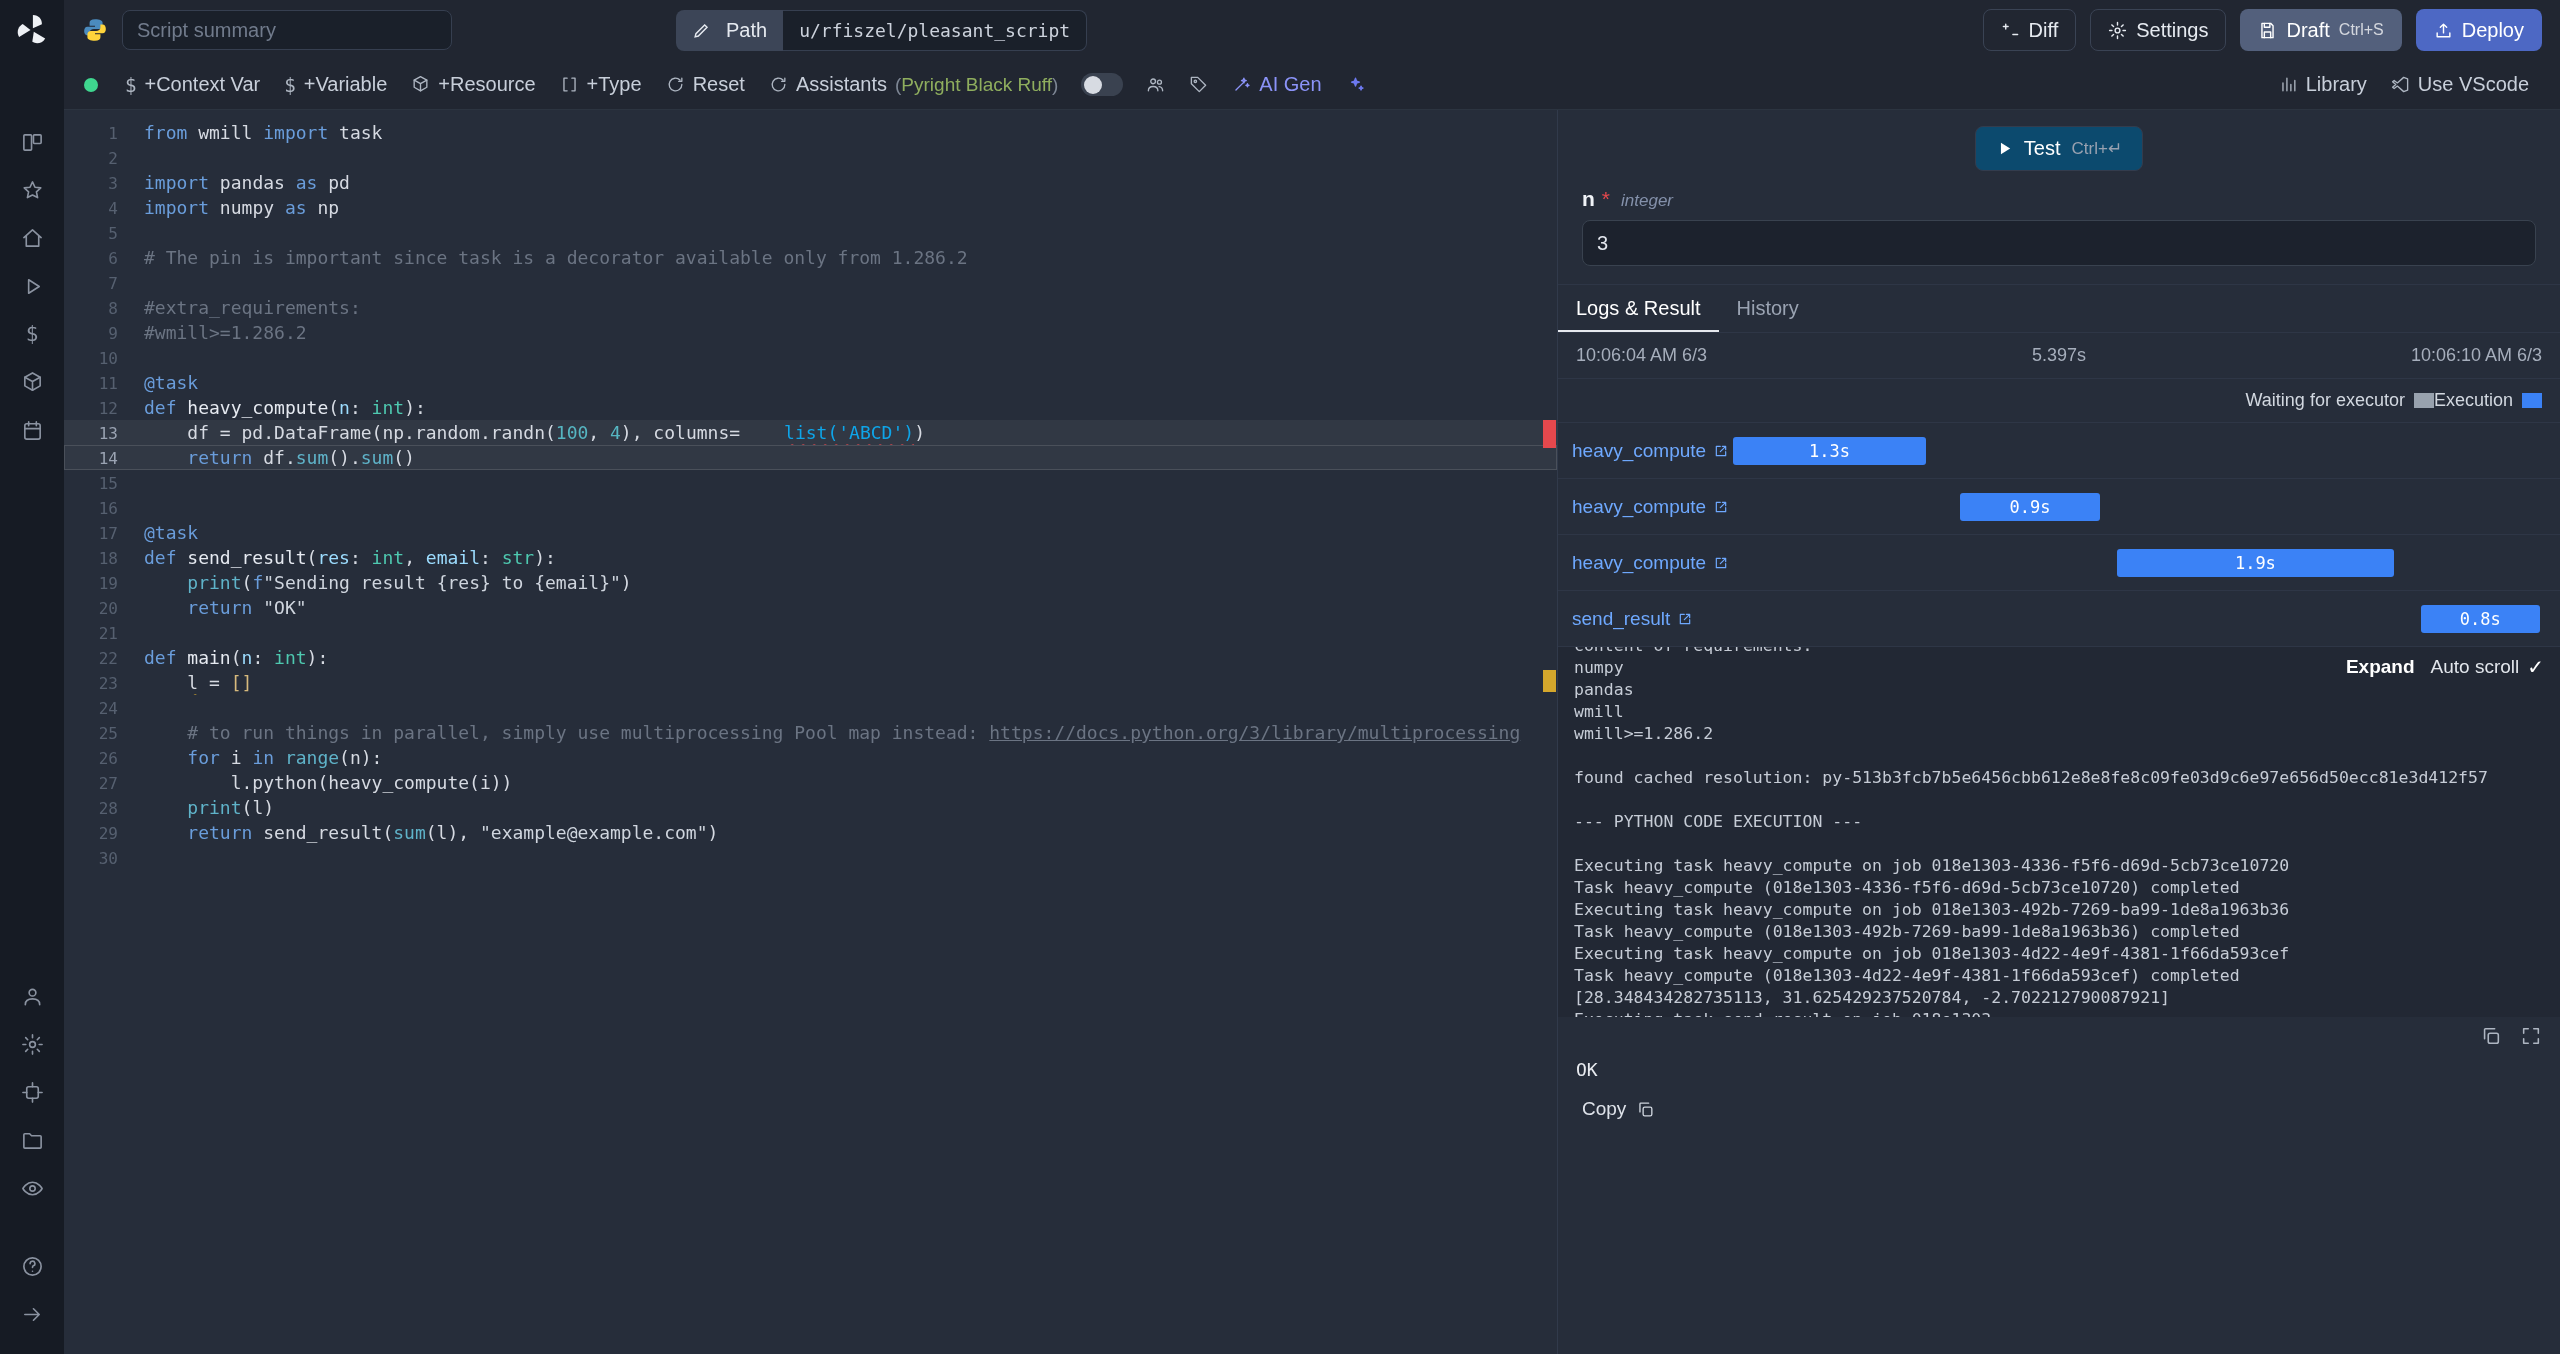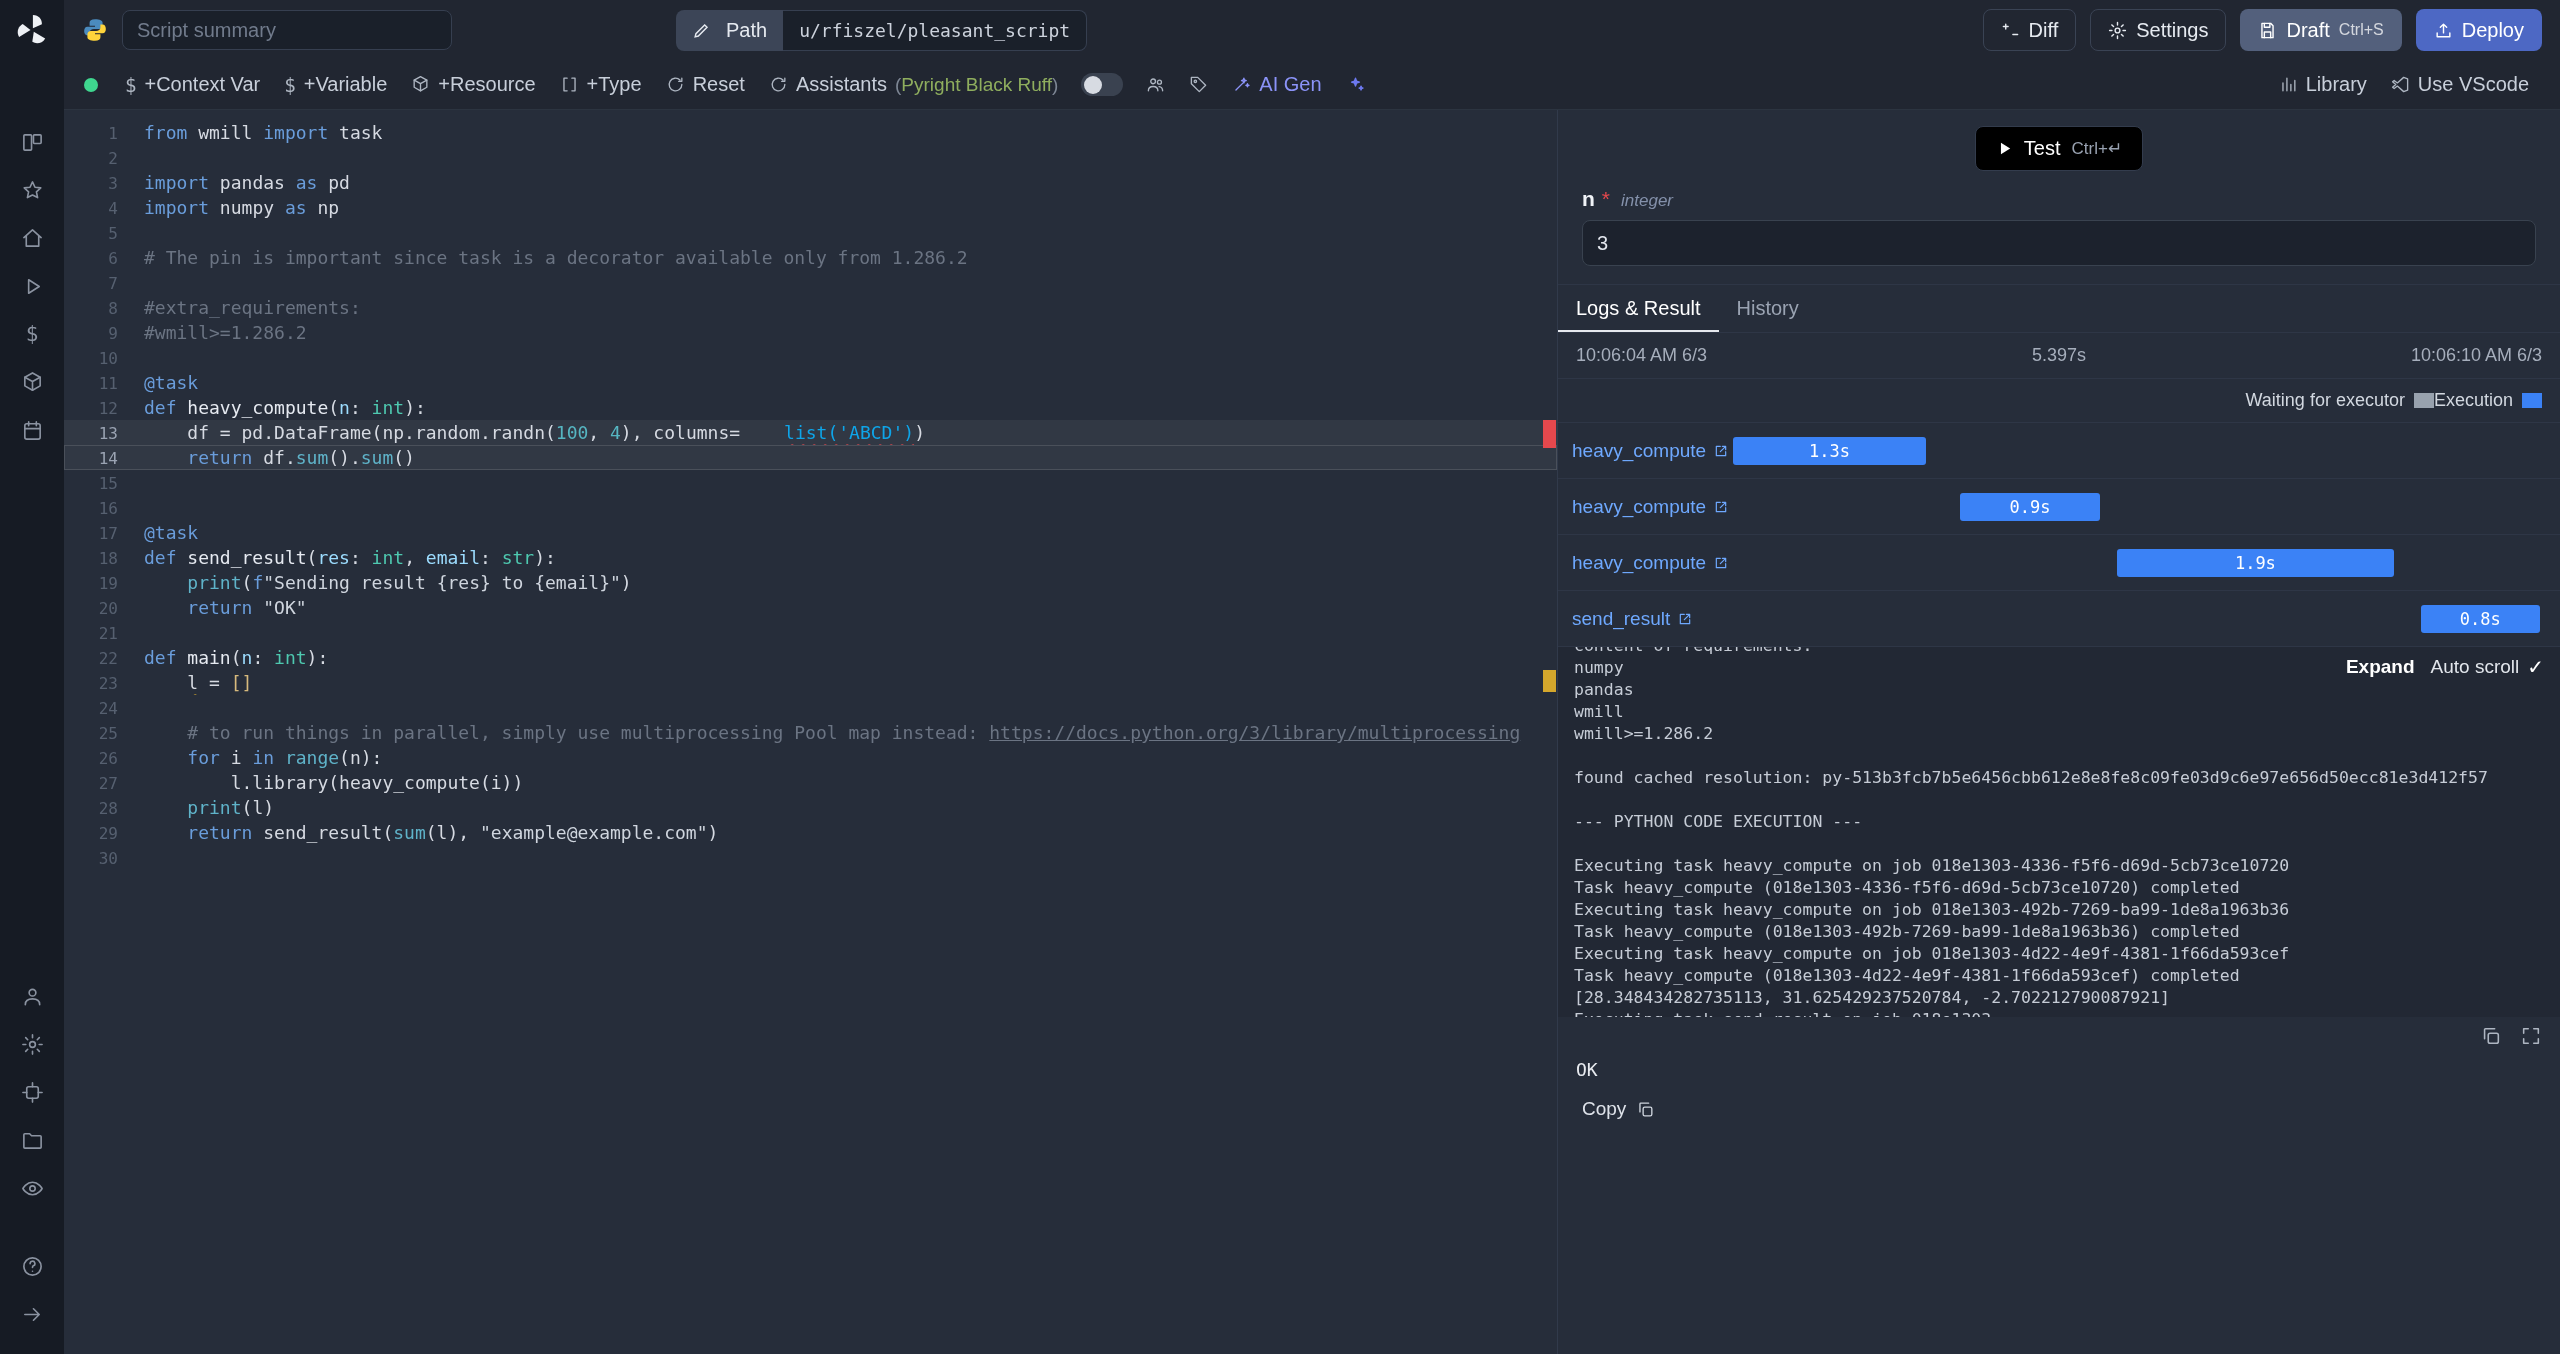--- a/index.html
+++ b/index.html
@@ -84,21 +84,21 @@
   .t-w { color:#d6dae2; text-decoration:underline wavy #d4a72c 1.5px; text-underline-offset:5px; }
   .t-u { color:#6b7483; text-decoration:underline; }
   .marker { position:absolute; right:1px; width:13px; }
   .marker.red { top:310px; height:28px; background:#e5484d; }
   .marker.yellow { top:560px; height:22px; background:#d4a72c; }
 
   
   .panel { width:1003px; flex:none; border-left:1px solid #313a4b; background:#262d3a;
            display:flex; flex-direction:column; overflow:hidden; }
   .panel-top { padding:16px 24px 18px; }
-  .test-btn { margin:0 auto; display:flex; align-items:center; gap:11px; background:#000000;
+  .test-btn { margin:0 auto; display:flex; align-items:center; gap:11px; background:#0c4a6e;
               border:1px solid #333c4d; border-radius:8px; padding:10px 20px; width:fit-content;
               cursor:pointer; font-size:20px; color:#fff; }
   .test-btn svg { width:17px; height:17px; fill:#fff; stroke:none; }
   .test-kbd { color:#98a1b0; font-size:17px; }
   .arg-label { margin-top:16px; display:flex; align-items:baseline; gap:7px; }
   .arg-name { font-weight:bold; font-size:21px; color:#f0f3f7; }
   .arg-req { color:#e5484d; font-size:21px; }
   .arg-type { font-style:italic; font-size:17px; color:#8491ab; margin-left:4px; }
   .arg-input { margin-top:9px; width:100%; height:46px; background:#1c222d; border:1px solid #39424f;
                border-radius:8px; color:#e3e7ee; font-size:20px; padding:0 14px; outline:none; }
@@ -392,21 +392,21 @@
             <div class="cl"><span class="ln">17</span><span class="ct"><span class="t-d">@task</span></span></div>
             <div class="cl"><span class="ln">18</span><span class="ct"><span class="t-k">def</span><span class="t-f"> send_result</span><span class="t-p">(</span><span class="t-m">res</span><span class="t-p">: </span><span class="t-y">int</span><span class="t-p">, </span><span class="t-m">email</span><span class="t-p">: </span><span class="t-y">str</span><span class="t-p">):</span></span></div>
             <div class="cl"><span class="ln">19</span><span class="ct"><span class="t-p">    </span><span class="t-b">print</span><span class="t-p">(</span><span class="t-k">f</span><span class="t-s">"Sending result {res} to {email}"</span><span class="t-p">)</span></span></div>
             <div class="cl"><span class="ln">20</span><span class="ct"><span class="t-k">    return</span><span class="t-p"> </span><span class="t-s">"OK"</span></span></div>
             <div class="cl"><span class="ln">21</span><span class="ct"></span></div>
             <div class="cl"><span class="ln">22</span><span class="ct"><span class="t-k">def</span><span class="t-f"> main</span><span class="t-p">(</span><span class="t-m">n</span><span class="t-p">: </span><span class="t-y">int</span><span class="t-p">):</span></span></div>
             <div class="cl"><span class="ln">23</span><span class="ct"><span class="t-p">    </span><span class="t-w">l</span><span class="t-p"> = </span><span class="t-g">[]</span></span></div>
             <div class="cl"><span class="ln">24</span><span class="ct"></span></div>
             <div class="cl"><span class="ln">25</span><span class="ct"><span class="t-c">    # to run things in parallel, simply use multiprocessing Pool map instead: </span><span class="t-u">https://docs.python.org/3/library/multiprocessing</span></span></div>
             <div class="cl"><span class="ln">26</span><span class="ct"><span class="t-k">    for</span><span class="t-p"> i </span><span class="t-k">in</span><span class="t-p"> </span><span class="t-b">range</span><span class="t-p">(n):</span></span></div>
-            <div class="cl"><span class="ln">27</span><span class="ct"><span class="t-p">        l.library(heavy_compute(i))</span></span></div>
+            <div class="cl"><span class="ln">27</span><span class="ct"><span class="t-p">        l.python(heavy_compute(i))</span></span></div>
             <div class="cl"><span class="ln">28</span><span class="ct"><span class="t-p">    </span><span class="t-b">print</span><span class="t-p">(l)</span></span></div>
             <div class="cl"><span class="ln">29</span><span class="ct"><span class="t-k">    return</span><span class="t-p"> send_result(</span><span class="t-b">sum</span><span class="t-p">(l), </span><span class="t-s">"example@example.com"</span><span class="t-p">)</span></span></div>
             <div class="cl"><span class="ln">30</span><span class="ct"></span></div>
           </div>
         <div class="marker red"></div>
         <div class="marker yellow"></div>
       </div>
 
       <div class="panel">
         <div class="panel-top">

